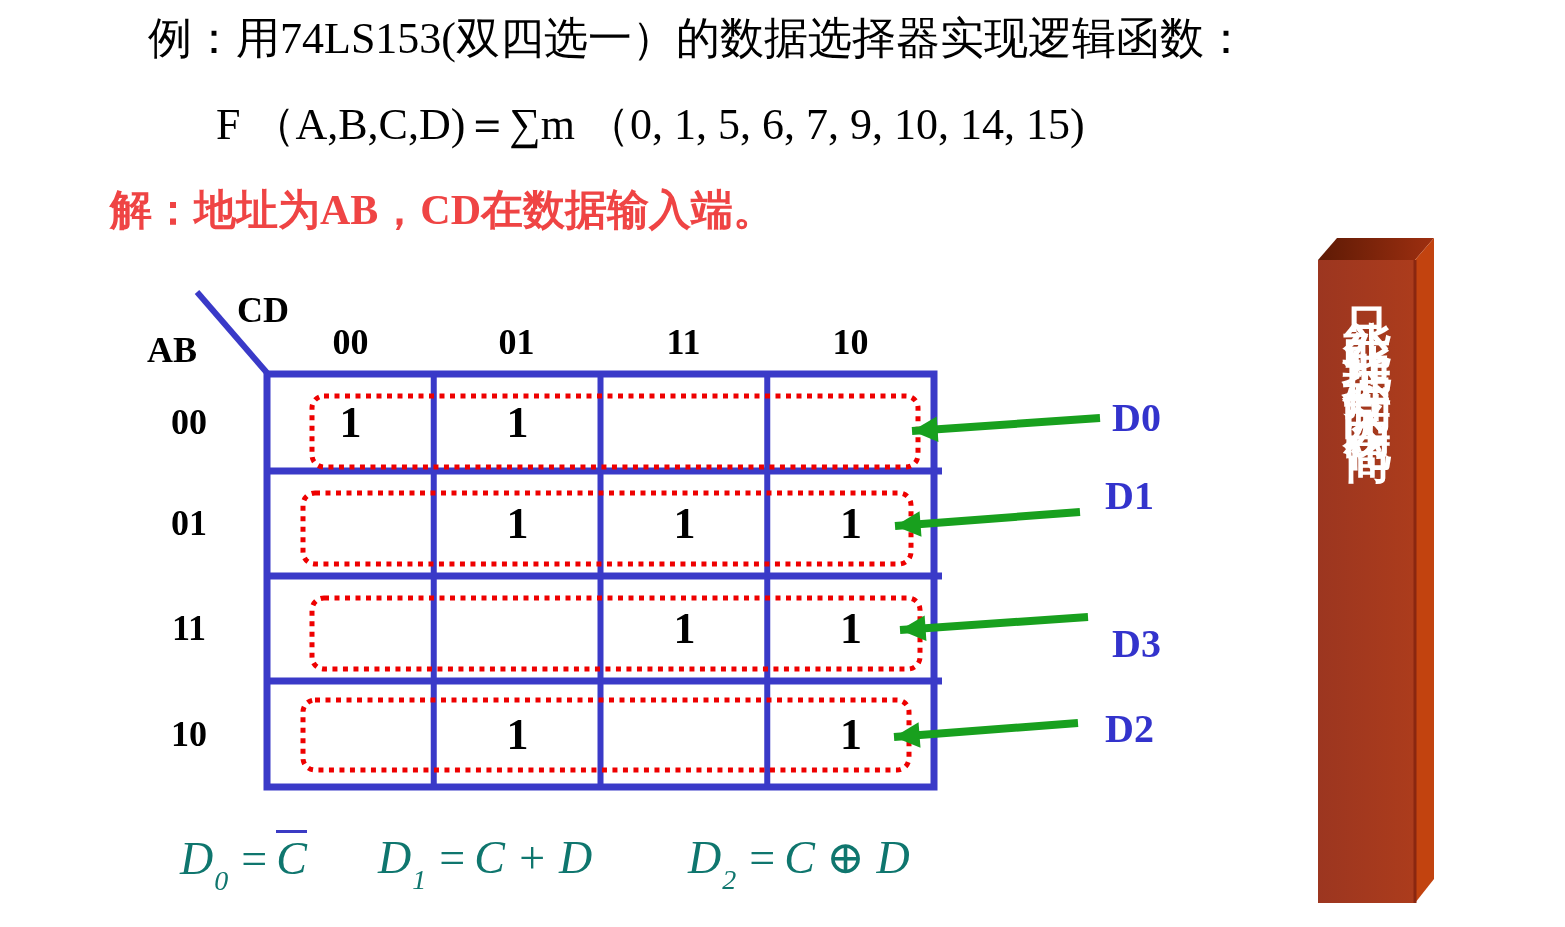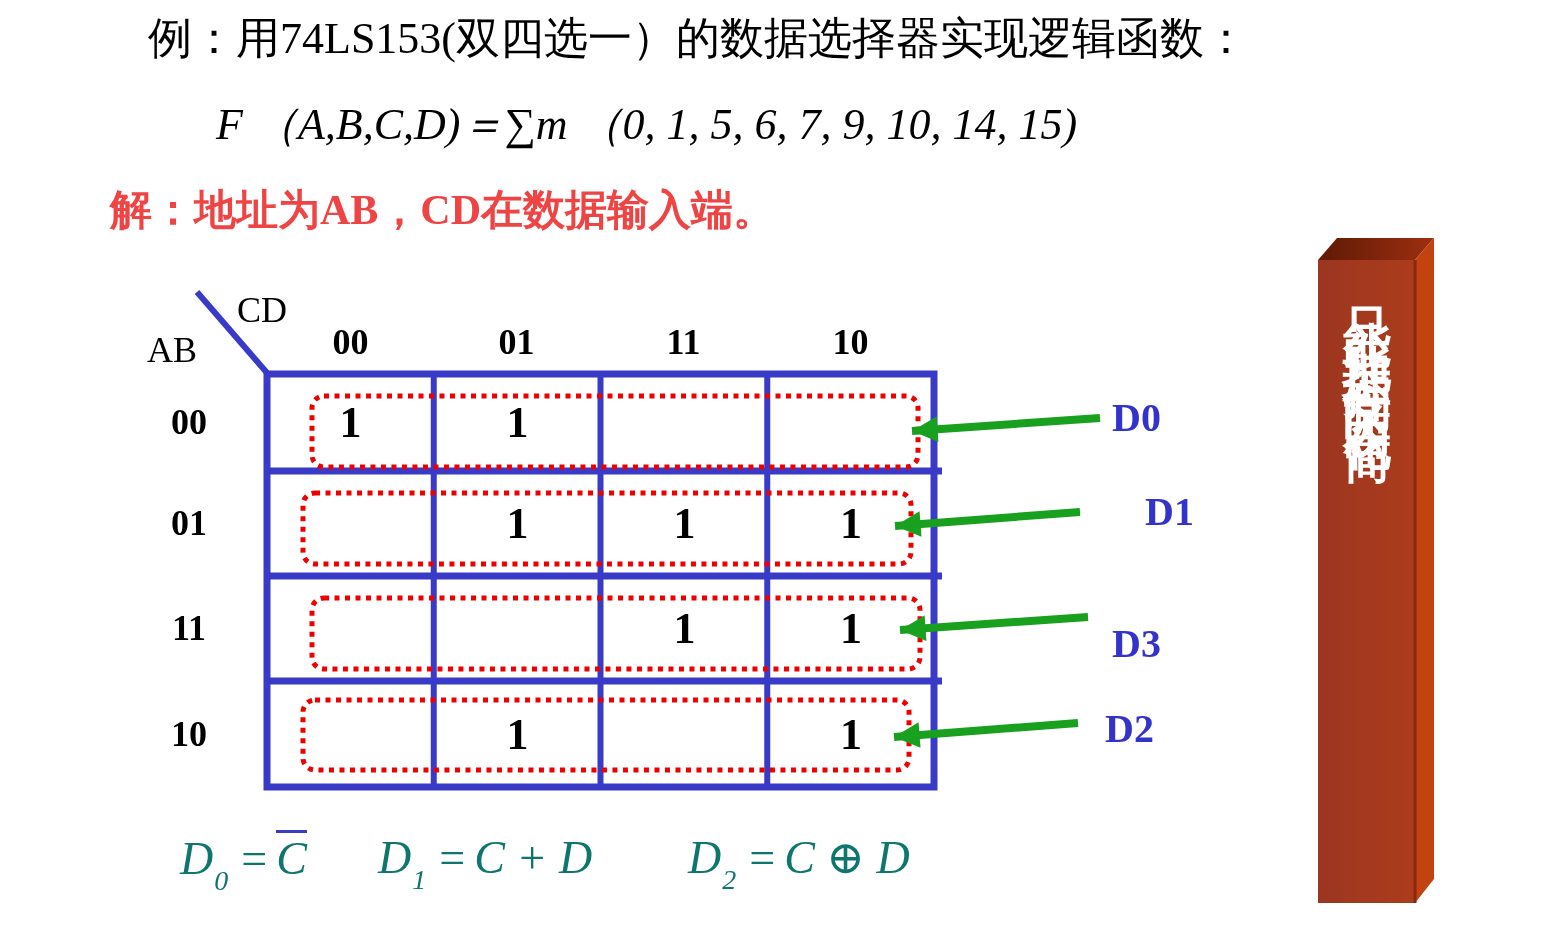--- a/index.html
+++ b/index.html
@@ -14,31 +14,30 @@
   .abs{position:absolute;}
   .title{
     left:148px;top:14px;
     font-size:44px;line-height:1.15;
     white-space:nowrap;
   }
   .func{
     left:216px;top:100px;
     font-size:44px;line-height:1.15;
     white-space:nowrap;
-    font-style:italic;
   }
   .solution{
     left:110px;top:186px;
     font-size:42px;line-height:1.15;
     font-weight:bold;
     color:#ef4444;
     white-space:nowrap;
   }
   .kv{
-    font-weight:normal;font-size:36px;line-height:1;
+    font-weight:bold;font-size:36px;line-height:1;
     white-space:nowrap;
   }
   .col-header{
     top:324px;width:167px;text-align:center;
     font-weight:bold;font-size:36px;line-height:1;
   }
   .row-header{
     left:144px;width:90px;text-align:center;
     font-weight:bold;font-size:36px;line-height:48px;height:48px;
   }
@@ -160,21 +159,21 @@
   <div class="abs cell" style="left:434px;top:576px;width:167px;height:105px;"></div>
   <div class="abs cell" style="left:601px;top:576px;width:167px;height:105px;">1</div>
   <div class="abs cell" style="left:768px;top:576px;width:166px;height:105px;">1</div>
 
   <div class="abs cell" style="left:267px;top:681px;width:167px;height:106px;"></div>
   <div class="abs cell" style="left:434px;top:681px;width:167px;height:106px;">1</div>
   <div class="abs cell" style="left:601px;top:681px;width:167px;height:106px;"></div>
   <div class="abs cell" style="left:768px;top:681px;width:166px;height:106px;">1</div>
 
   <div class="abs dlabel" style="left:1112px;top:398px;">D0</div>
-  <div class="abs dlabel" style="left:1105px;top:492px;margin-left:40px;">D1</div>
+  <div class="abs dlabel" style="left:1105px;top:476px;">D1</div>
   <div class="abs dlabel" style="left:1112px;top:624px;">D3</div>
   <div class="abs dlabel" style="left:1105px;top:709px;">D2</div>
 
   <div class="abs eq" style="left:180px;">
     <span>D</span><sub>0</sub><span class="sign">=</span><span class="bar">C</span>
   </div>
   <div class="abs eq" style="left:378px;">
     <span>D</span><sub>1</sub><span class="sign">=</span><span>C + D</span>
   </div>
   <div class="abs eq" style="left:688px;">

